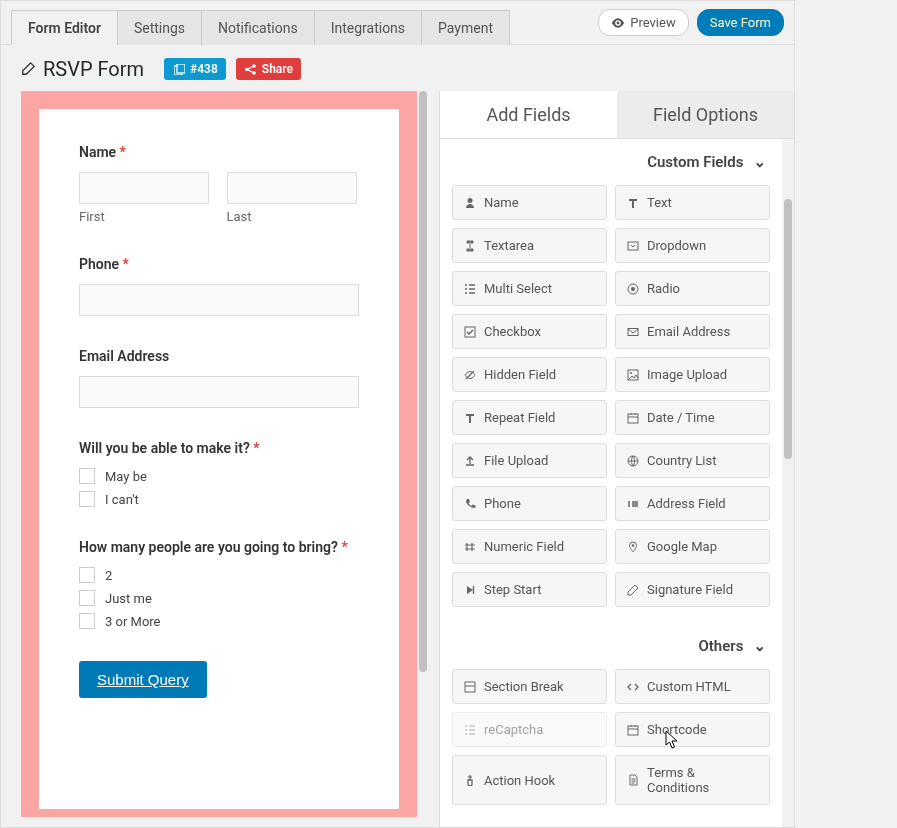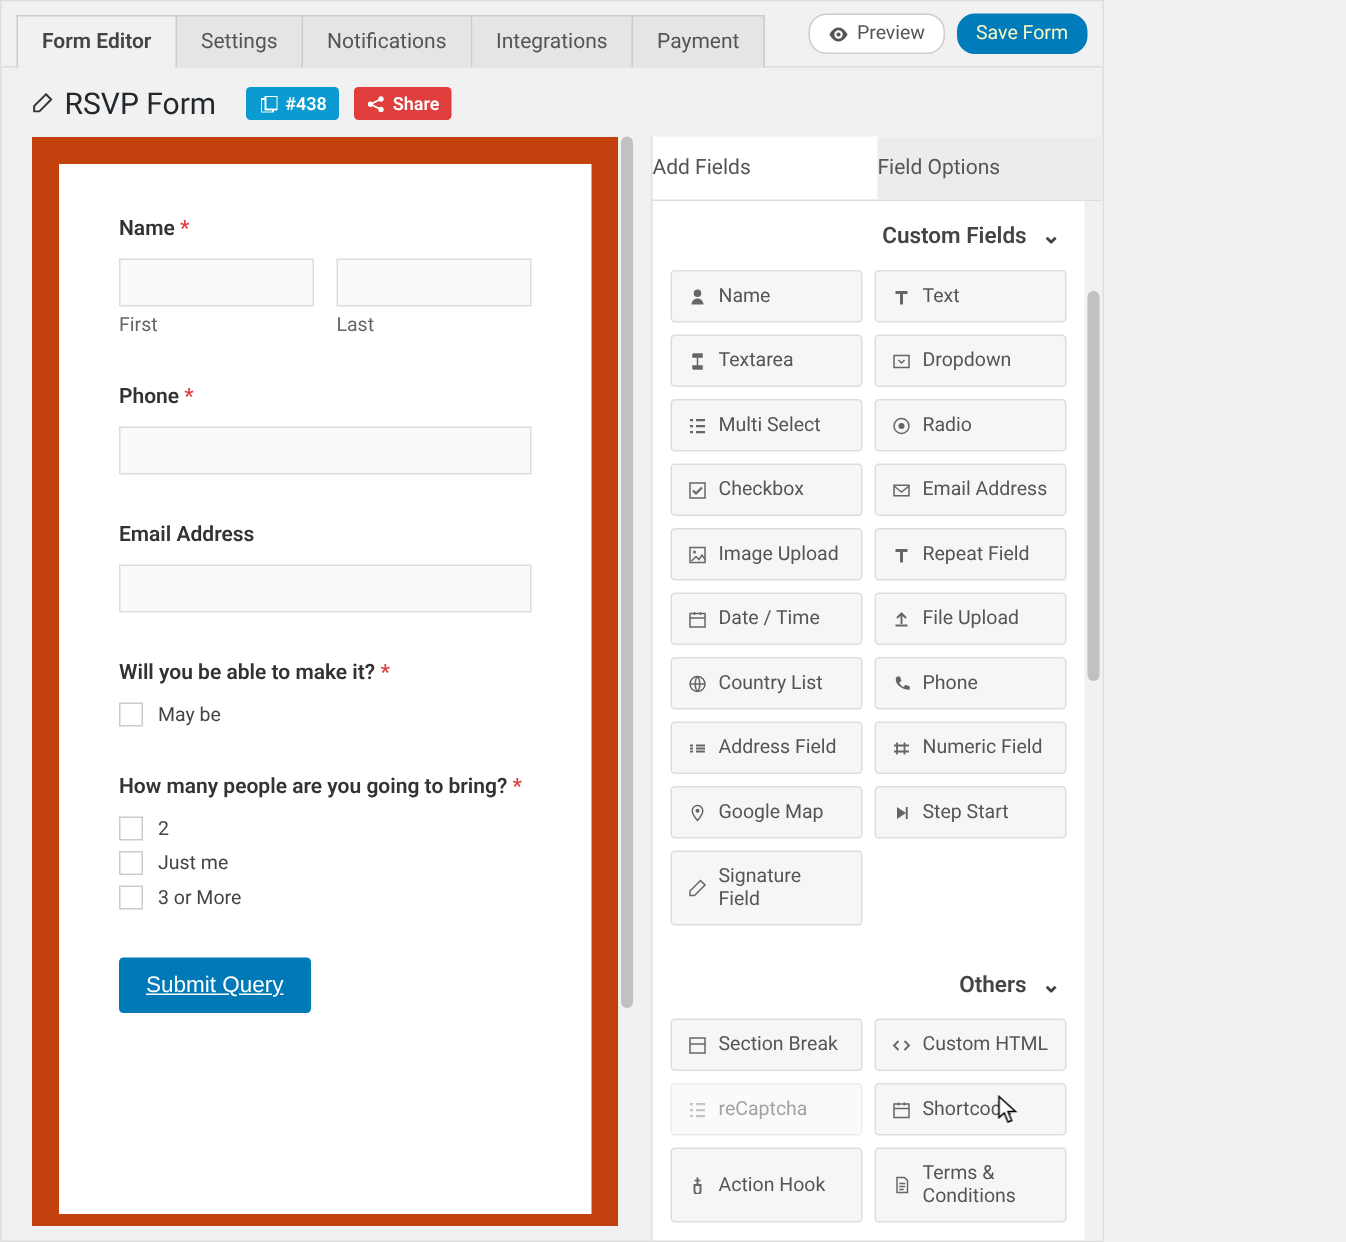--- a/index.html
+++ b/index.html
@@ -1,49 +1,49 @@
 <!DOCTYPE html>
 <html><head>
   <meta charset="utf-8">
   <style>
     * { box-sizing: border-box; margin: 0; padding: 0; }
     body { font-family: -apple-system, BlinkMacSystemFont, "Segoe UI", Roboto, sans-serif; font-size: 13px; color: #444; background: #f1f1f1; }
-    .wrap { width: 736px; height: 828px; background: #f1f1f1; display: flex; flex-direction: column; border: 1px solid #ddd; overflow: hidden; }
+    .wrap { width: 795px; height: 828px; background: #f1f1f1; display: flex; flex-direction: column; border: 1px solid #ddd; overflow: hidden; }
     .topbar { background: #f1f1f1; border-bottom: 1px solid #ddd; padding: 8px 10px 0; display: flex; justify-content: space-between; align-items: flex-start; }
     .tabs { display: flex; }
     .tab { padding: 9px 16px; cursor: pointer; color: #555; font-size: 14px; margin-right: 0; background: #e5e5e5; border: 1px solid #ccc; border-bottom: none; position: relative; top: 1px; }
     .tab + .tab { border-left: none; }
     .tab.active { background: #f1f1f1; border-color: #ccc; font-weight: 600; color: #444; }
     .top-actions { display: flex; gap: 8px; padding-bottom: 8px; }
     .btn { padding: 5px 12px; border-radius: 12px; font-size: 13px; cursor: pointer; border: 1px solid; display: inline-flex; align-items: center; gap: 5px; }
     .btn-default { background: #fff; border-color: #ccc; color: #555; }
     .btn-primary { background: #007cba; border-color: #007cba; color: #fef9c3; }
     .titlebar { padding: 12px 20px 10px; display: flex; align-items: center; gap: 10px; }
     .titlebar h2 { font-size: 20px; font-weight: 400; color: #23282d; display: flex; align-items: center; gap: 8px; }
     .badge { padding: 4px 8px; border-radius: 3px; font-size: 12px; font-weight: 600; display: inline-flex; align-items: center; gap: 4px; color: #fff; }
     .badge-blue { background: #0b9bd0; margin-left: 10px; }
     .badge-red { background: #e03d3d; }
     .main { display: flex; flex: 1; min-height: 0; }
     .left { flex: 1; padding: 0 10px 10px 20px; display: flex; min-height: 0; }
-    .canvas-bg { background: #c2410c; padding: 18px; flex: 1; overflow-y: auto; position: relative; }
+    .canvas-bg { background: #fca5a5; padding: 18px; flex: 1; overflow-y: auto; position: relative; }
     .canvas { background: #fff; padding: 35px 40px; min-height: 700px; }
     .field { margin-bottom: 32px; }
     .field-label { font-weight: 600; color: #333; font-size: 14px; margin-bottom: 12px; display: block; }
     .req { color: #e03d3d; }
     .row2 { display: flex; gap: 15px; }
     .col { flex: 1; }
     .text-input { width: 100%; border: 1px solid #ddd; background: #fafafa; height: 32px; padding: 0 8px; }
     .text-input.short { width: 130px; }
     .sub { font-size: 13px; color: #666; margin-top: 5px; display: block; }
     .check-row { display: flex; align-items: center; gap: 10px; margin-bottom: 7px; }
     .check-box { width: 16px; height: 16px; border: 1px solid #ccc; }
     .submit-btn { background: #007ab6; color: #fff; border: none; padding: 10px 18px; font-size: 15px; border-radius: 3px; cursor: pointer; text-decoration: underline; }
     .right { width: 355px; background: #fff; border-left: 1px solid #ddd; display: flex; flex-direction: column; min-height: 0; }
     .right-tabs { display: flex; border-bottom: 1px solid #ddd; }
-    .rtab { flex: 1; text-align: left; padding: 13px 0; cursor: pointer; font-size: 14px; color: #555; }
+    .rtab { flex: 1; text-align: center; padding: 13px 0; cursor: pointer; font-size: 18px; color: #555; }
     .rtab.inactive { background: #ececec; }
     .panel-scroll { flex: 1; overflow-y: auto; padding: 0 12px; }
     .section-head { display: flex; justify-content: flex-end; align-items: center; padding: 14px 4px; font-weight: 600; font-size: 15px; cursor: pointer; gap: 10px; }
     .grid2 { display: grid; grid-template-columns: 1fr 1fr; gap: 8px; }
     .field-btn { background: #f6f6f6; border: 1px solid #ddd; border-radius: 3px; padding: 9px 10px; font-size: 13px; color: #555; text-align: left; cursor: pointer; display: flex; align-items: center; gap: 7px; }
     .field-btn.disabled { opacity: 0.55; }
     .icon { display: inline-flex; width: 14px; justify-content: center; font-size: 12px; color: #666; flex-shrink: 0; }
     .scrollbars { display: flex; position: relative; }
     .vscroll { width: 12px; background: #f1f1f1; position: relative; }
     .vthumb { background: #c1c1c1; position: absolute; left: 2px; right: 2px; border-radius: 4px; }
@@ -133,20 +133,24 @@
               <label class="field-label">Email Address</label>
               <input class="text-input" style="width: 100%;">
             </div>
 
             <div class="field">
               <label class="field-label"><span>Will you be able to make it?</span> <span class="req">*</span></label>
               <div class="check-row">
                   <span class="check-box"></span>
                   <span>May be</span>
                 </div>
+              <div class="check-row">
+                  <span class="check-box"></span>
+                  <span>I can't</span>
+                </div>
             </div>
 
             <div class="field">
               <label class="field-label"><span>How many people are you going to bring?</span> <span class="req">*</span></label>
               <div class="check-row">
                   <span class="check-box"></span>
                   <span>2</span>
                 </div>
               <div class="check-row">
                   <span class="check-box"></span>
@@ -243,20 +247,29 @@
                   <svg width="12" height="12" viewBox="0 0 12 12">
                     <rect x="1" y="2.5" width="10" height="7" fill="none" stroke="#666"></rect>
                     <path d="M1 3l5 4 5-4" fill="none" stroke="#666"></path>
                   </svg>
                 </span>
                 <span>Email Address</span>
               </div>
               <div class="field-btn">
                 <span class="icon">
                   <svg width="12" height="12" viewBox="0 0 12 12">
+                    <path d="M1 6s2-3.5 5-3.5S11 6 11 6s-2 3.5-5 3.5S1 6 1 6z" fill="none" stroke="#666"></path>
+                    <path d="M2 10L10 2" stroke="#666" stroke-width="1.3"></path>
+                  </svg>
+                </span>
+                <span>Hidden Field</span>
+              </div>
+              <div class="field-btn">
+                <span class="icon">
+                  <svg width="12" height="12" viewBox="0 0 12 12">
                     <rect x="1" y="1" width="10" height="10" fill="none" stroke="#666"></rect>
                     <circle cx="4" cy="4" r="1" fill="#666"></circle>
                     <path d="M2 10l3-3 2 2 2-3 2 3" fill="none" stroke="#666"></path>
                   </svg>
                 </span>
                 <span>Image Upload</span>
               </div>
               <div class="field-btn">
                 <span class="icon">
                   <svg width="12" height="12" viewBox="0 0 12 12">

